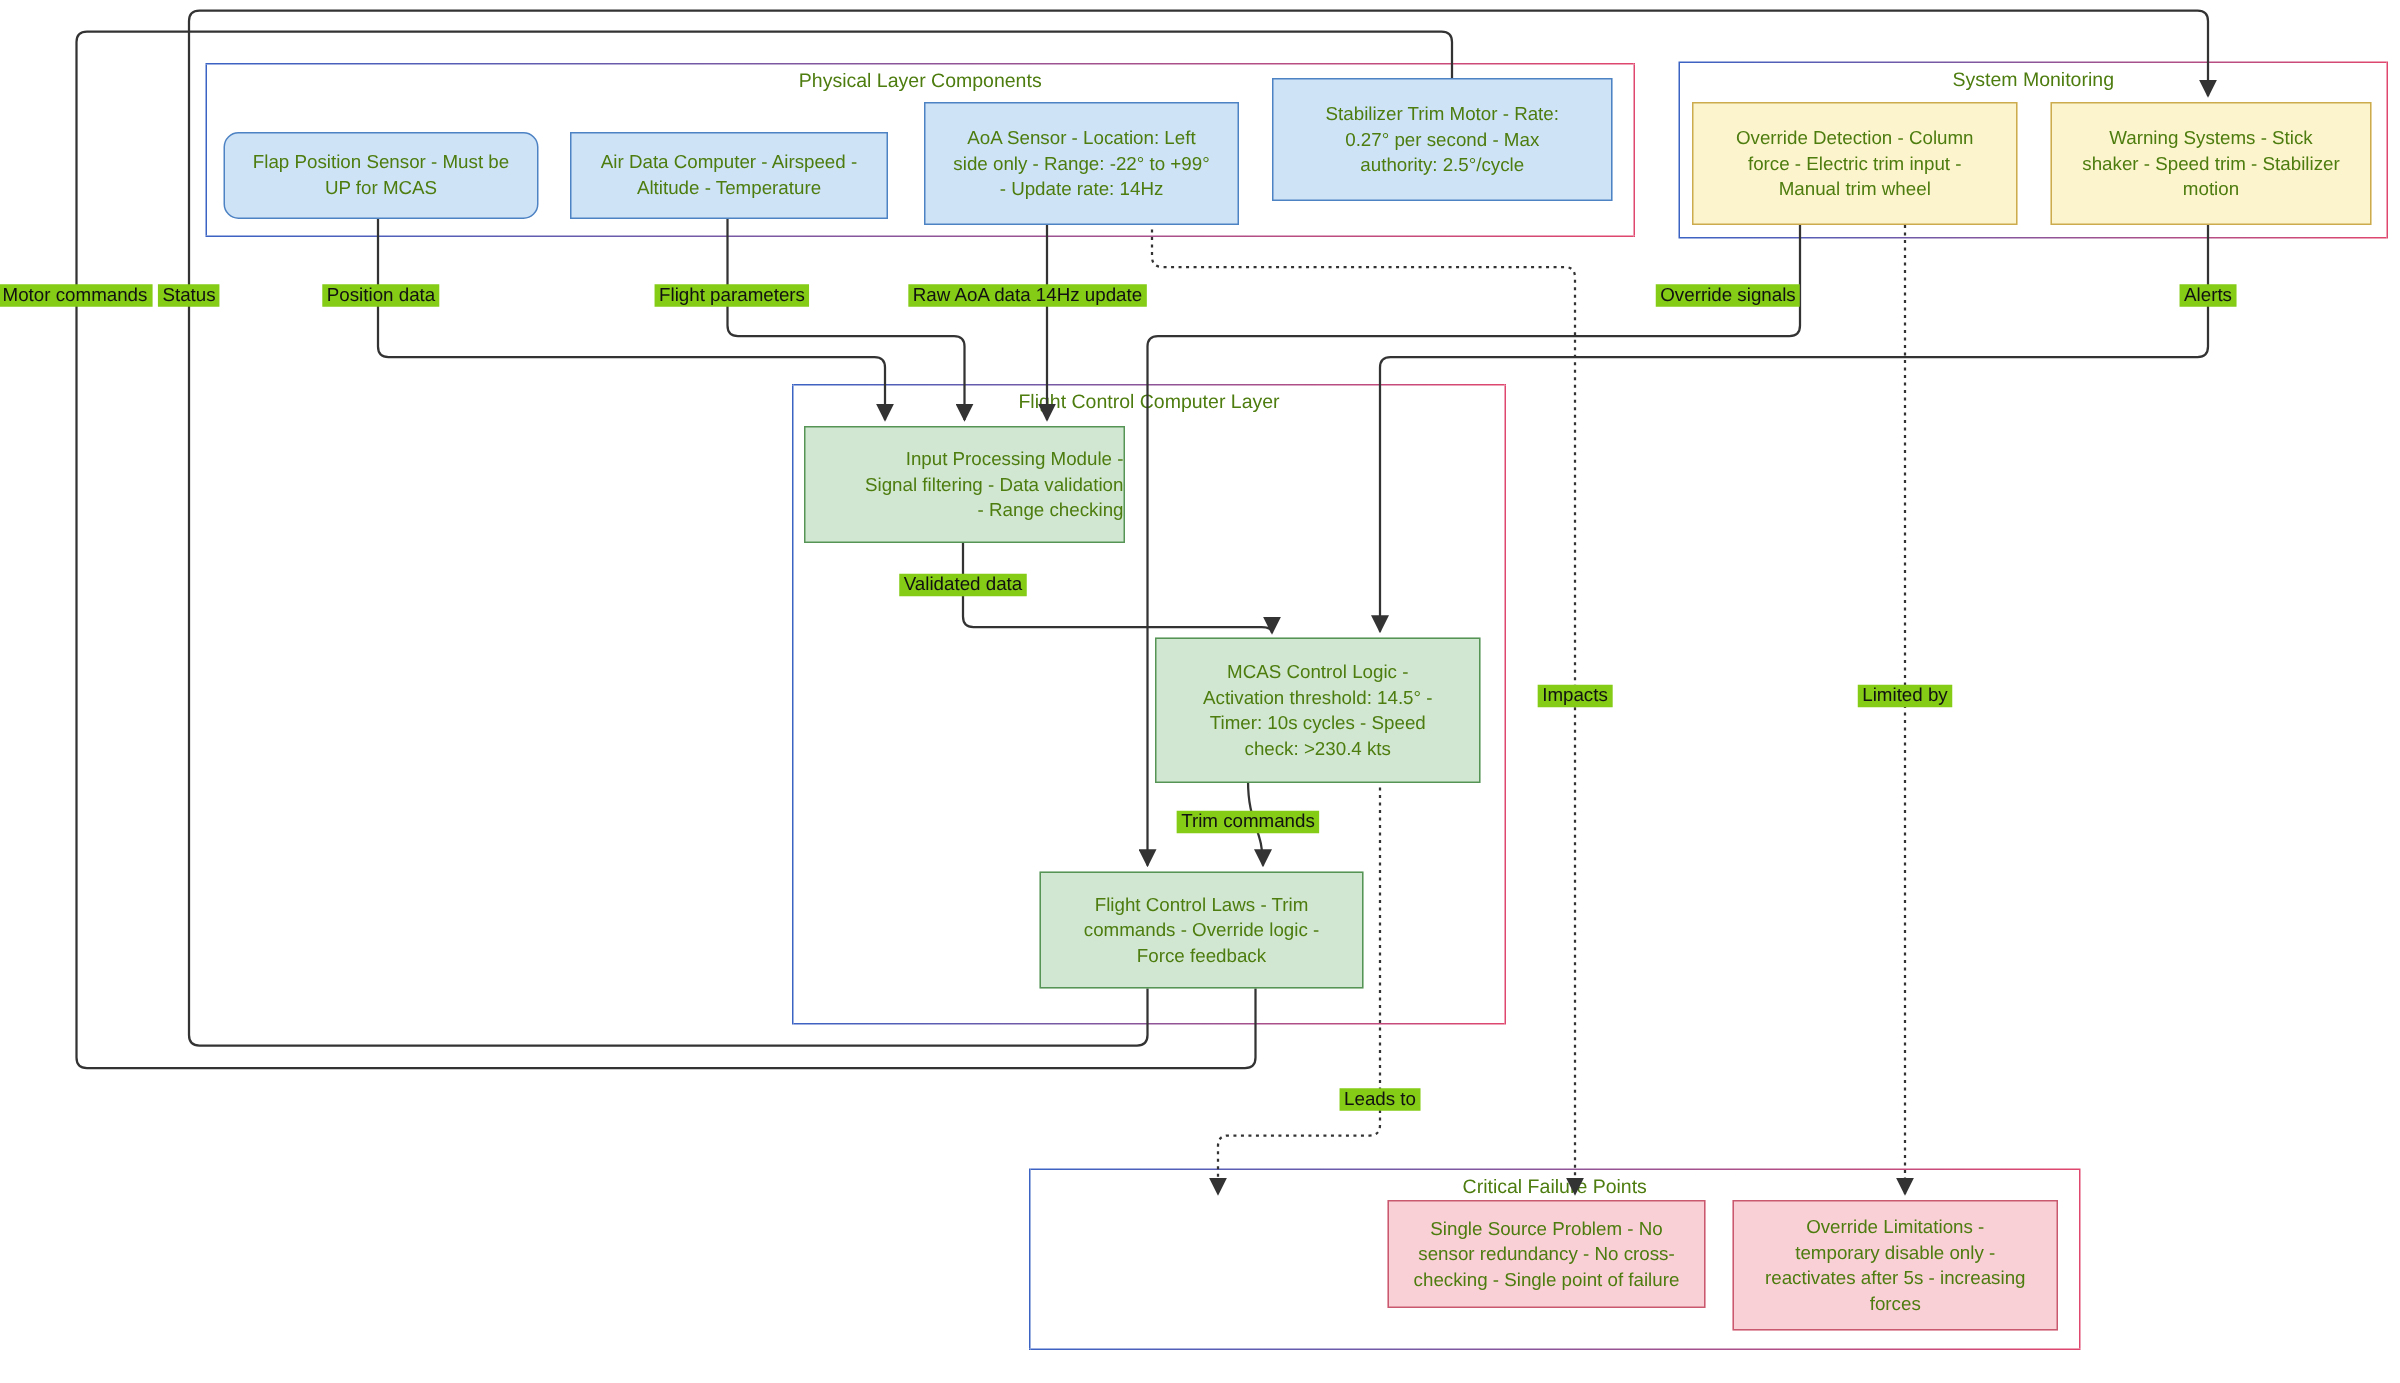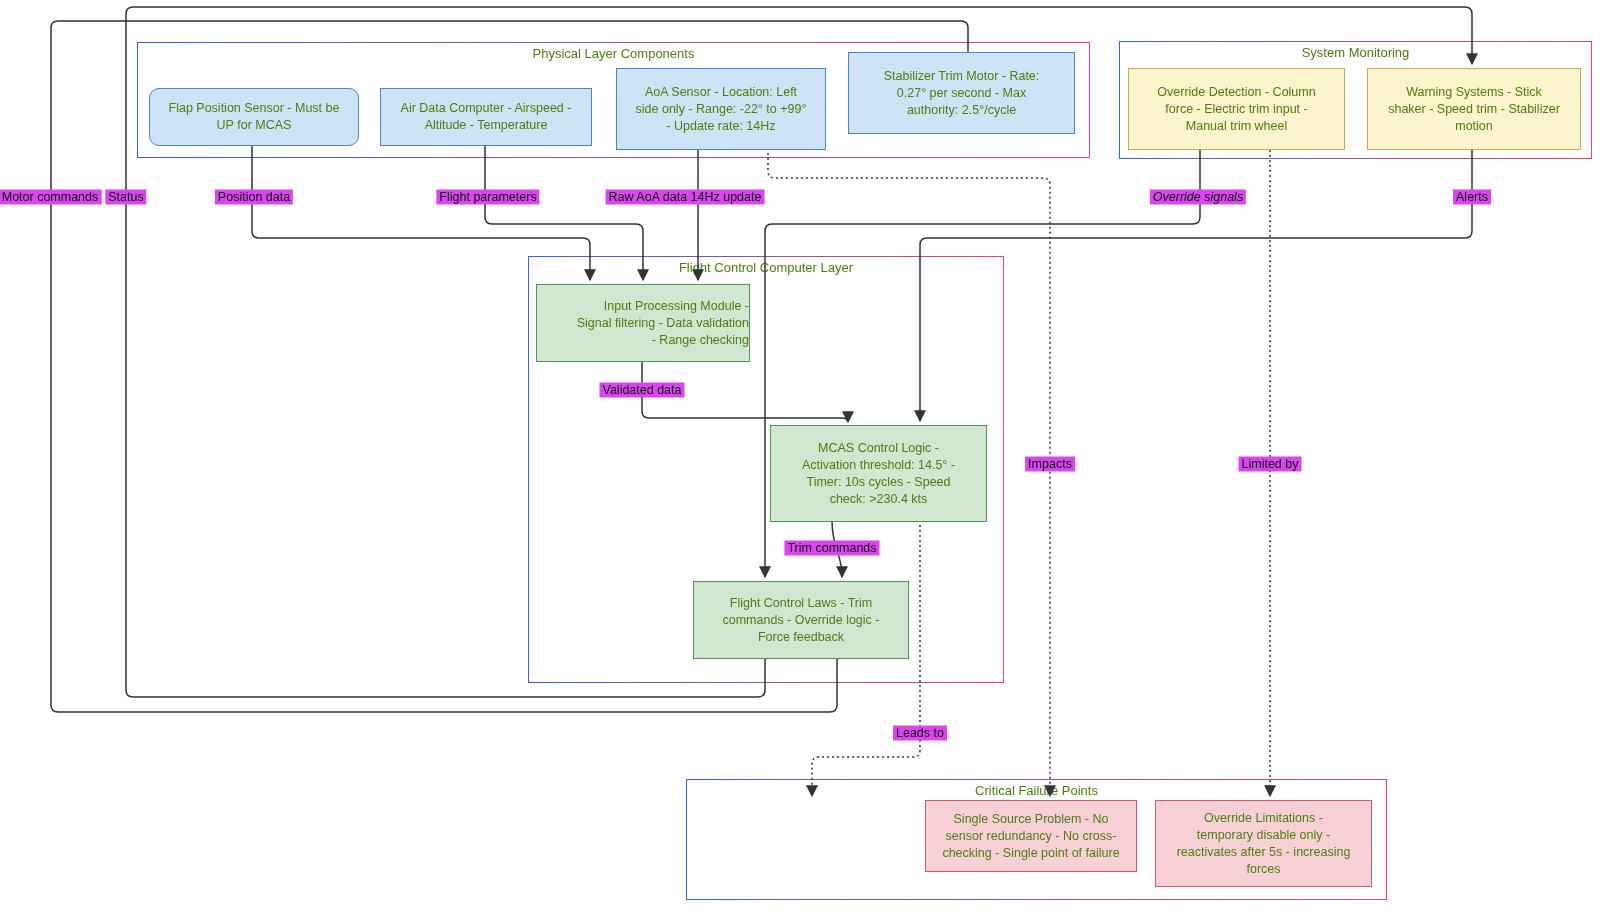--- a/index.html
+++ b/index.html
@@ -10,21 +10,21 @@
   .ctitle{position:absolute;top:3px;left:0;right:0;text-align:center;font-size:13px;color:#4d7c0f;}
 
   .node{position:absolute;display:flex;flex-direction:column;align-items:center;justify-content:center;
         text-align:center;font-size:12.5px;line-height:17px;color:#4d7c0f;border:1.3px solid;}
   .node span{display:block;white-space:nowrap;}
   .blue  {background:#cfe3f7;border-color:#4d82c3;}
   .yellow{background:#fcf4cc;border-color:#ccab4e;}
   .green {background:#d1e7d1;border-color:#569456;}
   .pink  {background:#f9d0d6;border-color:#c9596e;}
 
-  .elabel{position:absolute;transform:translate(-50%,-50%);background:#d946ef;color:#111;
+  .elabel{position:absolute;transform:translate(-50%,-50%);background:#84cc16;color:#111;
           font-size:12.5px;line-height:15px;padding:0 3px;white-space:nowrap;}
 
   svg.edges{position:absolute;left:0;top:0;}
   .edge{fill:none;stroke:#333;stroke-width:1.5;}
   .dotted{stroke-dasharray:2 3;}
 
   
   #c-physical  {left:137px; top:42px;  width:951px; height:114px;}
   #c-monitoring{left:1119px;top:41px;  width:471px; height:116px;}
   #c-fcc       {left:528px; top:256px; width:474px; height:425px;}
@@ -43,21 +43,21 @@
   #n-rlp{left:696px;top:800px;width:209px;height:85px;}
   #n-ssp{left:925px;top:800px;width:210px;height:70px;}
   #n-ol {left:1155px;top:800px;width:215px;height:85px;}
 
   
   #l-motor   {left:50px;  top:197px;}
   #l-status  {left:126px; top:197px;}
   #l-position{left:254px; top:197px;}
   #l-flight  {left:488px; top:197px;}
   #l-rawaoa  {left:685px; top:197px;}
-  #l-override{left:1198px;top:197px;font-style:italic;}
+  #l-override{left:1152px;top:197px;}
   #l-alerts  {left:1472px;top:197px;}
   #l-validated{left:642px;top:390px;}
   #l-trim    {left:832px; top:548px;}
   #l-impacts {left:1050px;top:464px;}
   #l-limited {left:1270px;top:464px;}
   #l-leads   {left:920px; top:733px;}
 </style>
 </head>
 <body>
 

